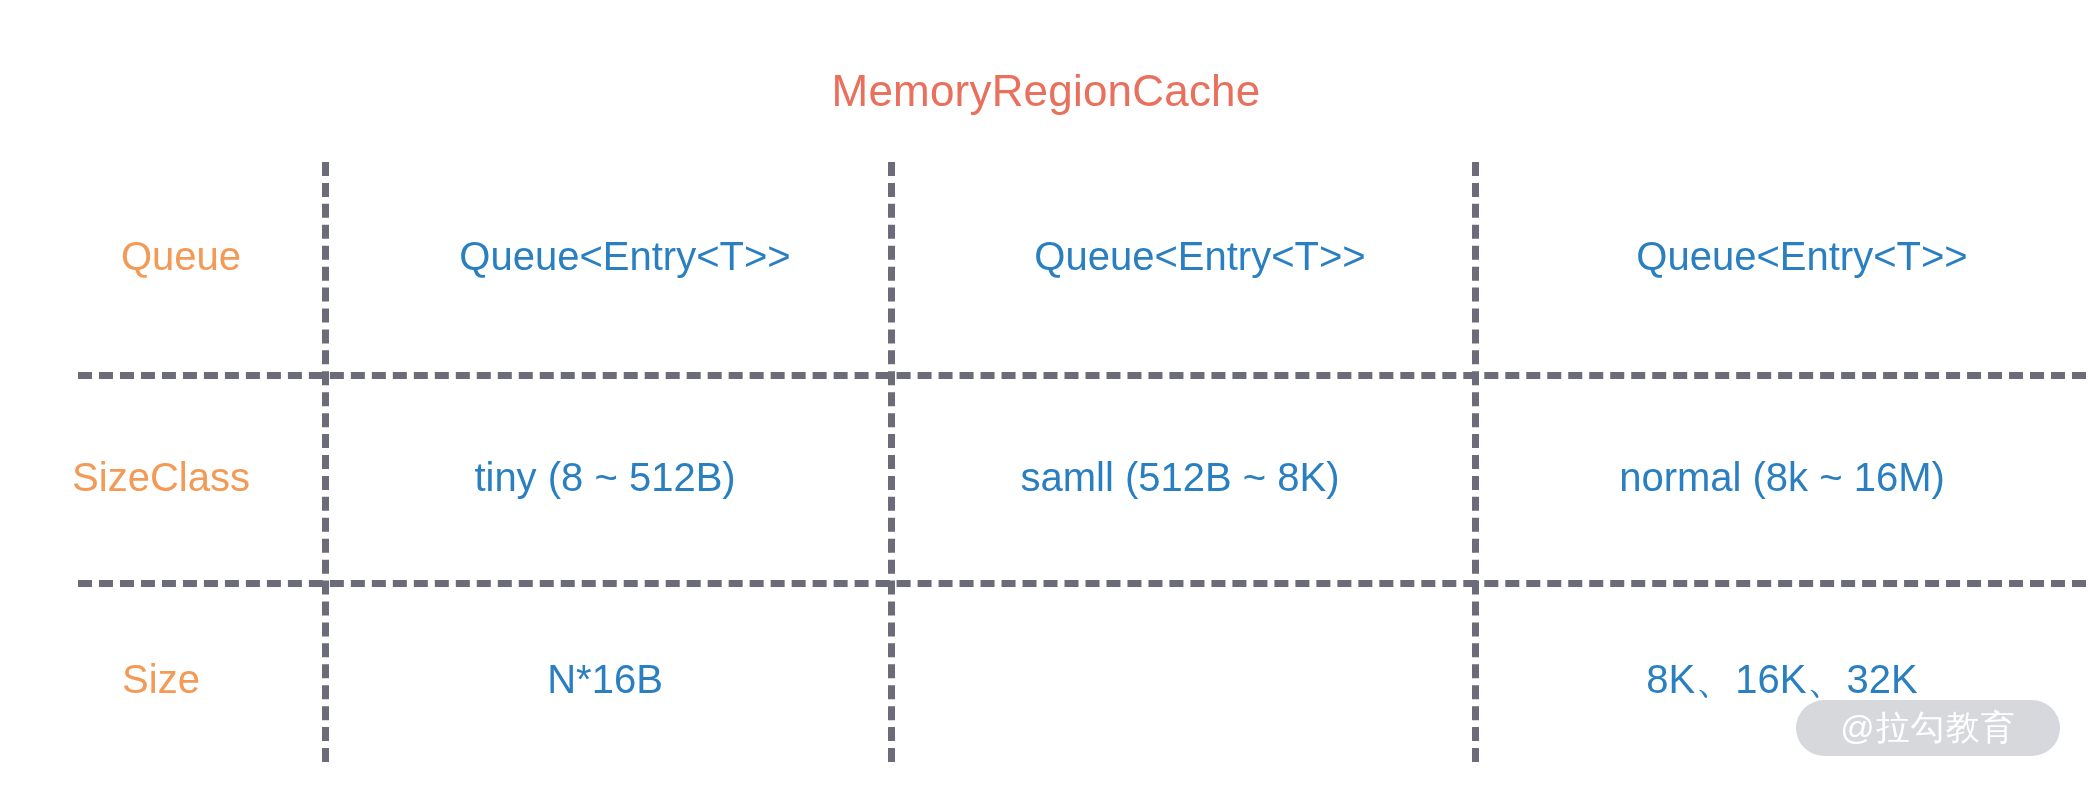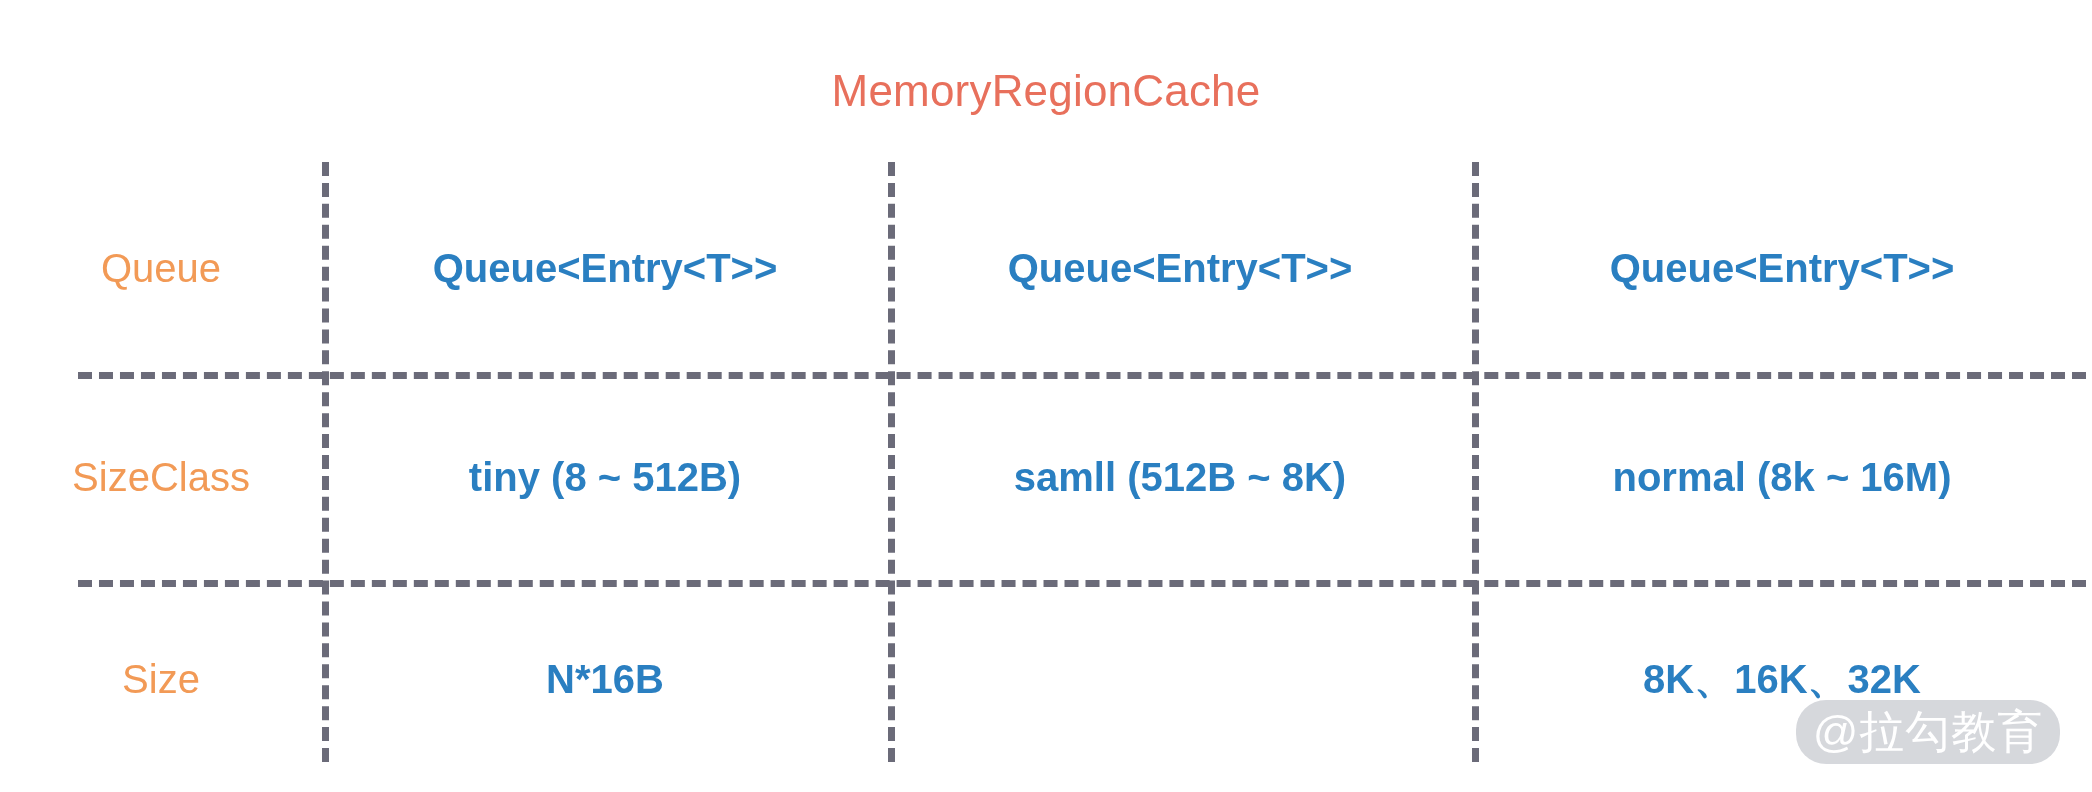--- a/index.html
+++ b/index.html
@@ -68,48 +68,48 @@
   }
 
   .row-label {
     font-size: 40px;
     font-weight: 400;
     color: #f29a56;
   }
 
   .value {
     font-size: 40px;
-    font-weight: 700;
+    font-weight: 400;
     color: #2a7fc1;
   }
 
   
-  .row-1 { top: 170px;  height: 196px; }
+  .row-1 { top: 158px;  height: 196px; padding-left: 20px; }
   .row-2 { top: 380px;  height: 194px; }
   .row-3 { top: 592px;  height: 174px; }
 
   
   .col-0 { left: 0px;    width: 322px; }
   .col-1 { left: 322px;  width: 566px; }
   .col-2 { left: 888px;  width: 584px; }
   .col-3 { left: 1472px; width: 620px; }
 
   
   #watermark {
     position: absolute;
     left: 1796px;
     top: 700px;
     width: 264px;
-    height: 64px;
+    height: 56px;
     border-radius: 30px;
     background: #d3d5da;
     display: flex;
     align-items: center;
     justify-content: center;
-    font-size: 45px;
+    font-size: 34px;
     color: #ffffff;
     letter-spacing: 1px;
     white-space: nowrap;
     opacity: 0.92;
   }
 </style>
 </head>
 <body>
 
 <div id="canvas">

